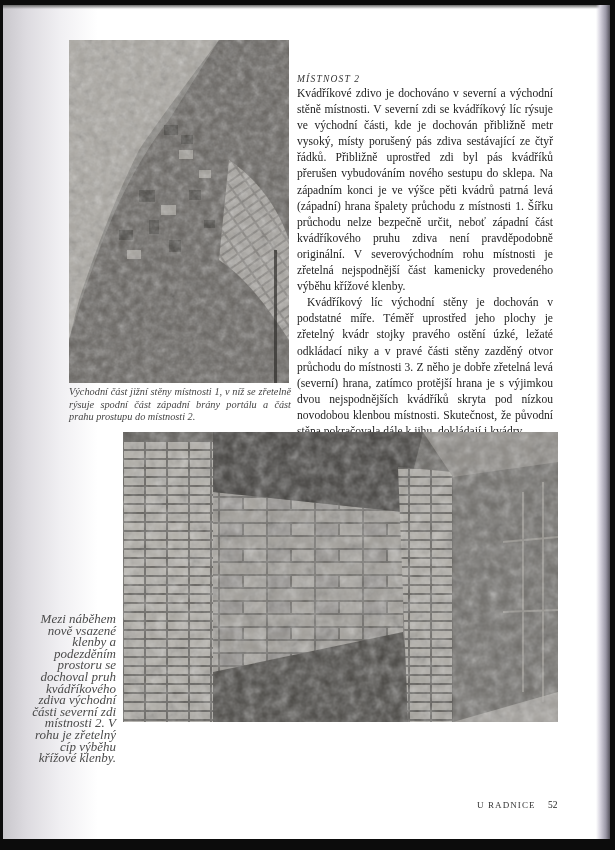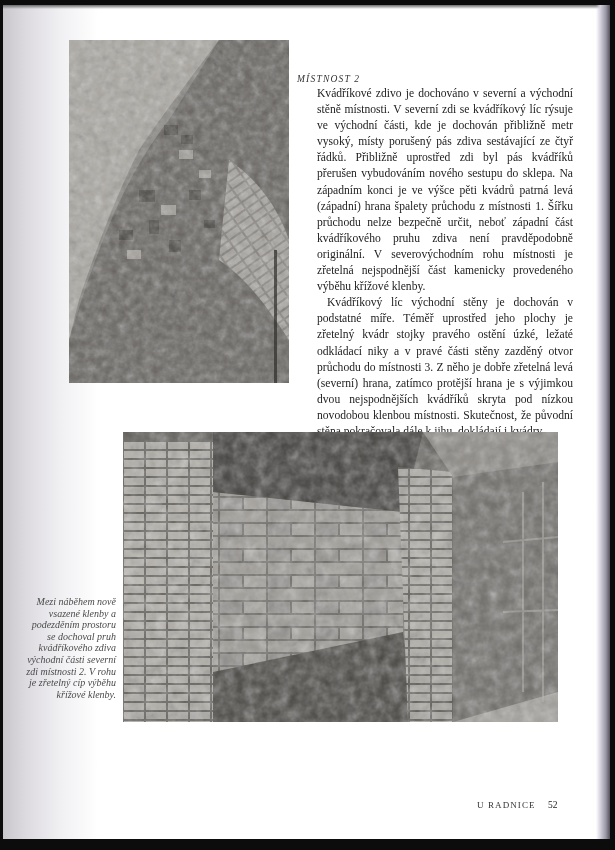--- a/index.html
+++ b/index.html
@@ -31,32 +31,32 @@
     .photo svg { display: block; width: 100%; height: 100%; }
     #photo-top { left: 66px; top: 35px; width: 220px; height: 343px; }
     #photo-bottom { left: 120px; top: 427px; width: 435px; height: 290px; }
 
     .caption-top {
       position: absolute; left: 66px; top: 381px; width: 222px;
       font-style: italic; font-size: 10.3px; line-height: 12.6px; color: #444;
       text-align: justify; text-align-last: left;
     }
     .caption-side {
-      position: absolute; left: 18px; top: 591px; width: 95px;
-      font-style: italic; font-size: 10px; line-height: 11.6px; color: #4a4a4a;
+      position: absolute; left: 18px; top: 608px; width: 95px;
+      font-style: italic; font-size: 13px; line-height: 11.6px; color: #4a4a4a;
       text-align: right;
     }
     .section-head {
       position: absolute; left: 294px; top: 69px;
       font-size: 9.5px; letter-spacing: 1.2px; color: #333; font-style: italic;
     }
     .body-text {
       position: absolute; left: 294px; top: 81px; width: 256px;
       font-size: 11.6px; line-height: 16.1px; color: #222;
-      text-align: justify; hyphens: manual; margin-left: 20px;
+      text-align: justify; hyphens: manual;
     }
     .body-text p { margin: 0; }
     .body-text p + p { text-indent: 10px; }
     .footer-title {
       position: absolute; left: 474px; top: 795px;
       font-size: 9px; letter-spacing: 1.1px; color: #333; text-align: right;
     }
     .footer-page {
       position: absolute; left: 545px; top: 795px;
       font-size: 9.5px; color: #222;
@@ -108,20 +108,21 @@
         <rect x="110" y="110" width="14" height="9"></rect>
           <rect x="130" y="130" width="12" height="8"></rect>
         <rect x="92" y="165" width="15" height="10"></rect>
           <rect x="58" y="210" width="14" height="9"></rect>
       </g>
       <rect width="220" height="343" filter="url(#noise1)"></rect>
       <rect x="205" y="210" width="3" height="133" fill="#2f2d2b" opacity="0.7"></rect>
     </svg>
   </div>
 
+  <div class="caption-top">Východní část jižní stěny místnosti 1, v níž se zřetelně rýsuje spodní část západní brány portálu a část prahu prostupu do místnosti 2.</div>
 
   <div class="section-head">MÍSTNOST 2</div>
   <div class="body-text">
     <p>Kvádříkové zdivo je dochováno v severní a východní stěně místnosti. V severní zdi se kvádříkový líc rýsuje ve východní části, kde je dochován přibližně metr vysoký, místy porušený pás zdiva sestávající ze čtyř řádků. Přibližně uprostřed zdi byl pás kvádříků přerušen vybudováním nového sestupu do sklepa. Na západním konci je ve výšce pěti kvádrů patrná levá (západní) hrana špalety průchodu z místnosti 1. Šířku průchodu nelze bezpečně určit, neboť západní část kvádříkového pruhu zdiva není pravděpodobně originální. V severovýchodním rohu místnosti je zřetelná nejspodnější část kamenicky provedeného výběhu křížové klenby.</p>
     <p>Kvádříkový líc východní stěny je dochován v podstatné míře. Téměř uprostřed jeho plochy je zřetelný kvádr stojky pravého ostění úzké, ležaté odkládací niky a v pravé části stěny zazděný otvor průchodu do místnosti 3. Z něho je dobře zřetelná levá (severní) hrana, zatímco protější hrana je s výjimkou dvou nejspodnějších kvádříků skryta pod nízkou novodobou klenbou místnosti. Skutečnost, že původní stěna pokračovala dále k jihu, dokládají i kvádry</p>
   </div>
 
   <div class="photo" id="photo-bottom">
     <svg viewBox="0 0 435 290" preserveAspectRatio="none">
       <defs>

